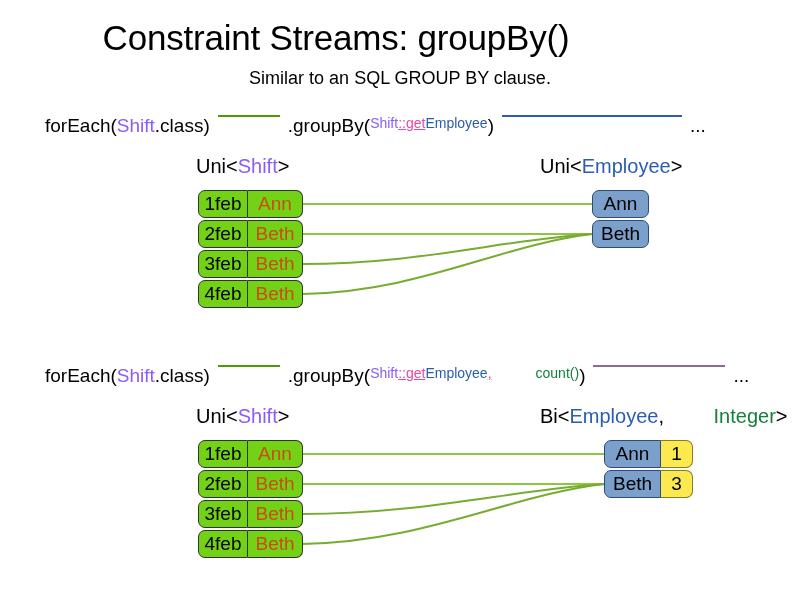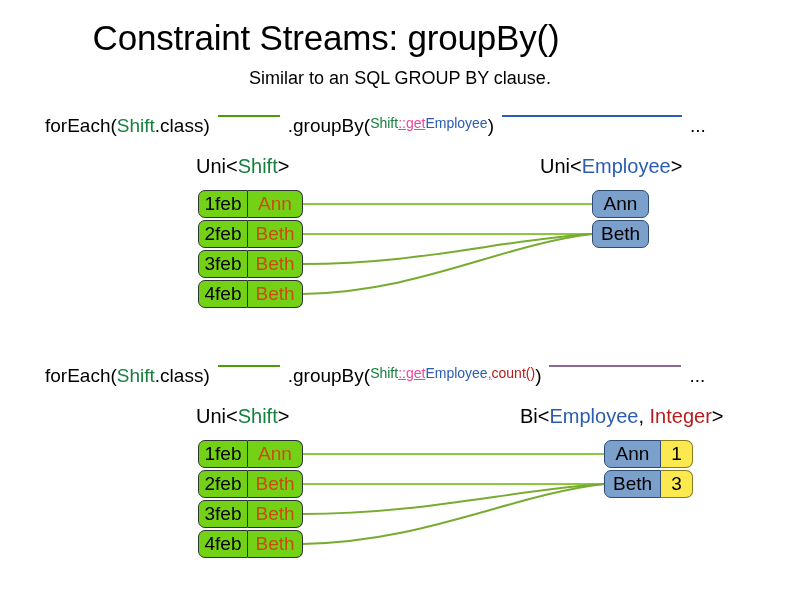--- a/index.html
+++ b/index.html
@@ -13,21 +13,21 @@
     height: 600px;
     position: relative;
     overflow: hidden;
     font-family: "Liberation Sans", sans-serif;
     color: #000000;
   }
 
   
   .title {
     position: absolute;
-    left: 0;
+    left: 10px;
     top: 18px;
     width: 652px;
     text-align: center;
     font-size: 35px;
     font-weight: normal;
     letter-spacing: -0.2px;
     color: #000000;
   }
   .subtitle {
     position: absolute;
@@ -48,23 +48,23 @@
     display: flex;
     font-size: 19px;
     white-space: nowrap;
   }
   .codeline .small {
     font-size: 14px;
   }
   .codeline .paren-big {
     font-size: 19px;
   }
-  .tok-green  { color: #15803d; }
+  .tok-green  { color: #8b5cf6; }
   .tok-blue   { color: #2A5DB0; }
-  .tok-gold   { color: #b91c1c; }
+  .tok-gold   { color: #15803d; margin-left: 44px; }
   .tok-black  { color: #ec4899; text-decoration: underline; }
 
   .wire {
     display: inline-block;
     height: 0;
     border-top: 2px solid #4E9A06;
     margin: 0 8px;
     vertical-align: middle;
   }
   .wire-short { width: 62px; }
@@ -223,21 +223,21 @@
     <span class="small tok-gold">count()</span>
     <span class="paren-big">)</span>
   <span class="wire wire-long-purple"></span>
   <span class="ellipsis">...</span>
 </div>
 
 <div class="typelabel" style="left:196px; top:405px;">
   <span>Uni&lt;</span><span class="tok-green">Shift</span><span>&gt;</span>
 </div>
 
-<div class="typelabel" style="left:520px; top:405px;">
+<div class="typelabel" style="left:540px; top:405px;">
   <span>Bi&lt;</span><span class="tok-blue">Employee</span><span>, </span><span class="tok-gold">Integer</span><span>&gt;</span>
 </div>
 
 <div class="boxgroup">
   <div class="tuple" style="left:198px; top:440px;">
     <div class="cell cell-shift-date">1feb</div>
     <div class="cell cell-shift-name">Ann</div>
   </div>
   <div class="tuple" style="left:198px; top:470px;">
     <div class="cell cell-shift-date">2feb</div>

